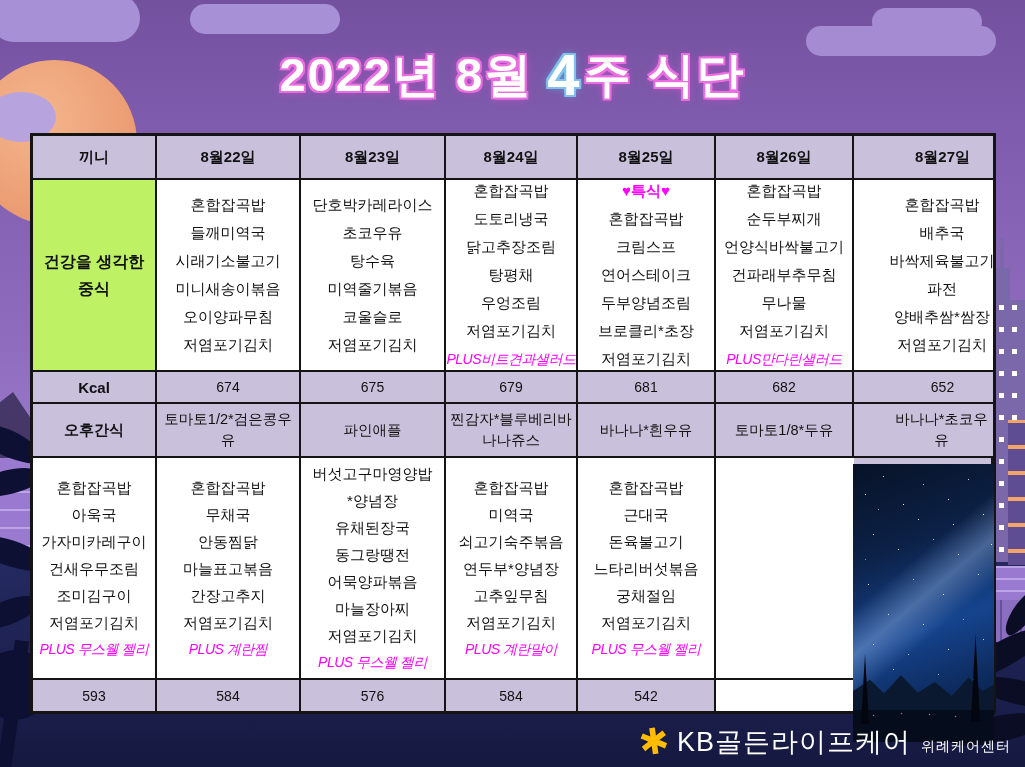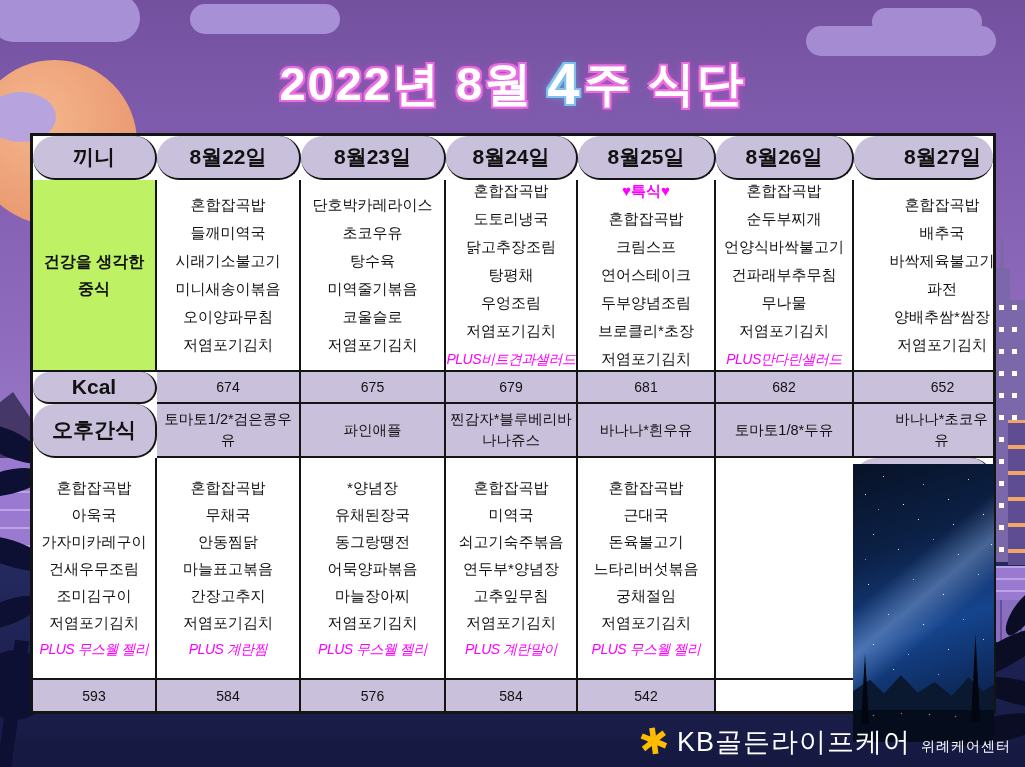--- a/index.html
+++ b/index.html
@@ -42,40 +42,40 @@
   .pl4 { left:-24px; top:600px; width:66px; height:24px; transform:rotate(-22deg); }
   .pl5 { left:-20px; top:650px; width:70px; height:70px; border-radius:50%; }
   .palm-trunk { position:absolute; left:6px; top:640px; width:14px; height:130px; background:#0d1033; transform:rotate(8deg); }
   .leafR { position:absolute; background:#0a0d24; border-radius:50% 50% 50% 50% / 60% 60% 40% 40%; }
   .lr1 { left:960px; top:640px; width:90px; height:26px; transform:rotate(-30deg); }
   .lr2 { left:975px; top:680px; width:85px; height:24px; transform:rotate(14deg); }
   .lr3 { left:950px; top:716px; width:95px; height:26px; transform:rotate(-12deg); }
   .lr4 { left:995px; top:600px; width:60px; height:20px; transform:rotate(-52deg); }
 
   
-  .title { position:absolute; left:0; top:50px; width:1025px; text-align:center; font-weight:bold;
+  .title { position:absolute; left:0; top:41px; width:1025px; text-align:center; font-weight:bold;
            letter-spacing:2px; color:#ffffff; }
   .title .t-main { font-size:47px;
      text-shadow:-2px -2px 0 #ea6ee2, 2px -2px 0 #ea6ee2, -2px 2px 0 #ea6ee2, 2px 2px 0 #ea6ee2, 0 0 9px #d84fd0; }
   .title .t-week { font-size:58px; margin:0 2px 0 14px; vertical-align:-4px;
      text-shadow:-2px -2px 0 #7fc2ec, 2px -2px 0 #7fc2ec, -2px 2px 0 #7fc2ec, 2px 2px 0 #7fc2ec, 0 0 8px #5aa9e0; }
 
   
   .menu-table { position:absolute; left:30px; top:133px; width:966px; border:3px solid #141414;
                 display:grid; background:#ffffff;
                 grid-template-columns:124px 144px 145px 132px 138px 138px 139px;
                 grid-template-rows:44px 192px 32px 54px 222px 31px; }
   .cell { border-right:2px solid #141414; border-bottom:2px solid #141414; background:#ffffff;
           display:flex; flex-direction:column; align-items:center; justify-content:center;
           font-size:15px; color:#111; text-align:center; overflow:hidden; }
   .cell.last-col { border-right:none;padding-left:38px; }
   .cell.last-row { border-bottom:none; }
   .lav { background:#c9c0dc; }
   .peach { background:#bef264; }
-  .hdr { font-weight:bold; font-size:21px; letter-spacing:0;border-radius:22px; }
+  .hdr { font-weight:bold; font-size:15px; letter-spacing:0; }
   .label { font-weight:bold; font-size:16px; line-height:27px; }
   .kcal-val { font-size:14px; }
   .snack-val { font-size:14.5px; line-height:21px; padding:0 2px; }
   .menu-cell { padding:2px 1px; }
   .menu-item { white-space:nowrap; font-size:15px; }
   .row-lunch .menu-item { line-height:28px; }
   .row-dinner .menu-item { line-height:27px; }
   .menu-item.plus { color:#ff00ff; font-style:italic; font-size:14px; letter-spacing:-0.5px; }
   .menu-item.heart { color:#ff00ff; font-weight:bold; }
   .empty { background:transparent; border-right:none; }
@@ -238,20 +238,21 @@
     <div class="cell menu-cell row-dinner">
         <div class="menu-item">혼합잡곡밥</div>
         <div class="menu-item">무채국</div>
         <div class="menu-item">안동찜닭</div>
         <div class="menu-item">마늘표고볶음</div>
         <div class="menu-item">간장고추지</div>
         <div class="menu-item">저염포기김치</div>
         <div class="menu-item plus">PLUS 계란찜</div>
       </div>
     <div class="cell menu-cell row-dinner">
+        <div class="menu-item">버섯고구마영양밥</div>
         <div class="menu-item">*양념장</div>
         <div class="menu-item">유채된장국</div>
         <div class="menu-item">동그랑땡전</div>
         <div class="menu-item">어묵양파볶음</div>
         <div class="menu-item">마늘장아찌</div>
         <div class="menu-item">저염포기김치</div>
         <div class="menu-item plus">PLUS 무스웰 젤리</div>
       </div>
     <div class="cell menu-cell row-dinner">
         <div class="menu-item">혼합잡곡밥</div>

